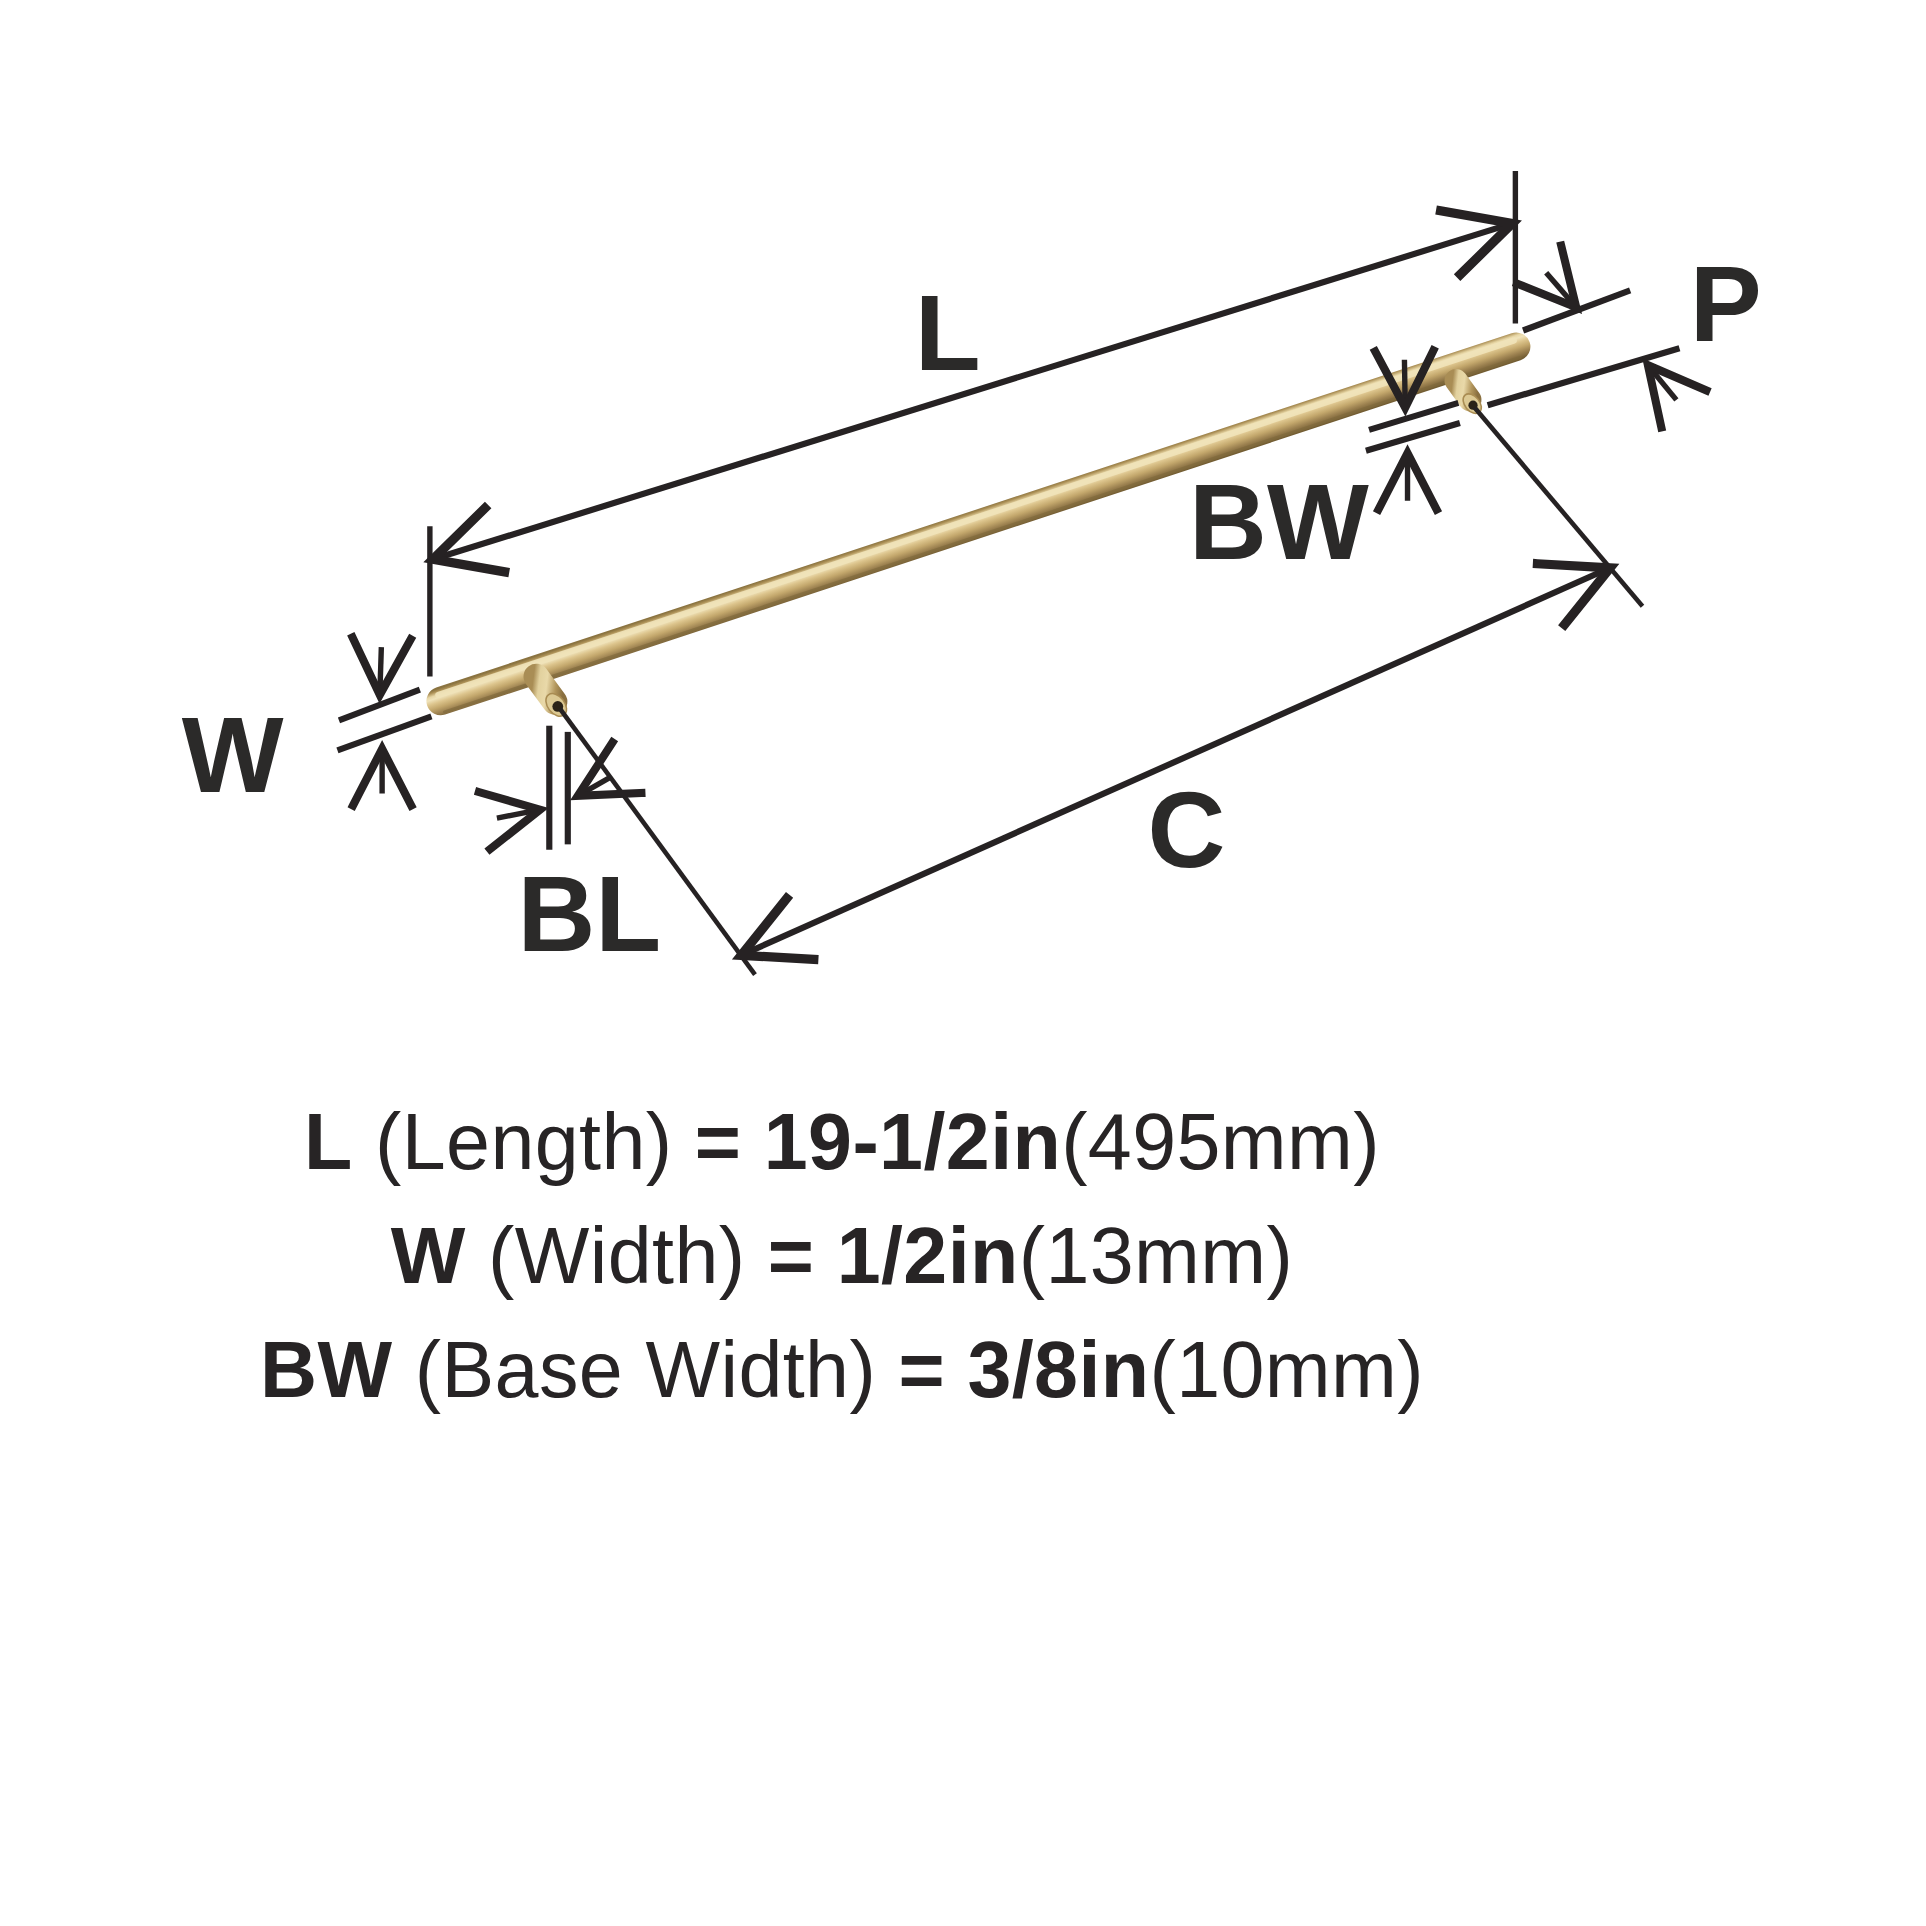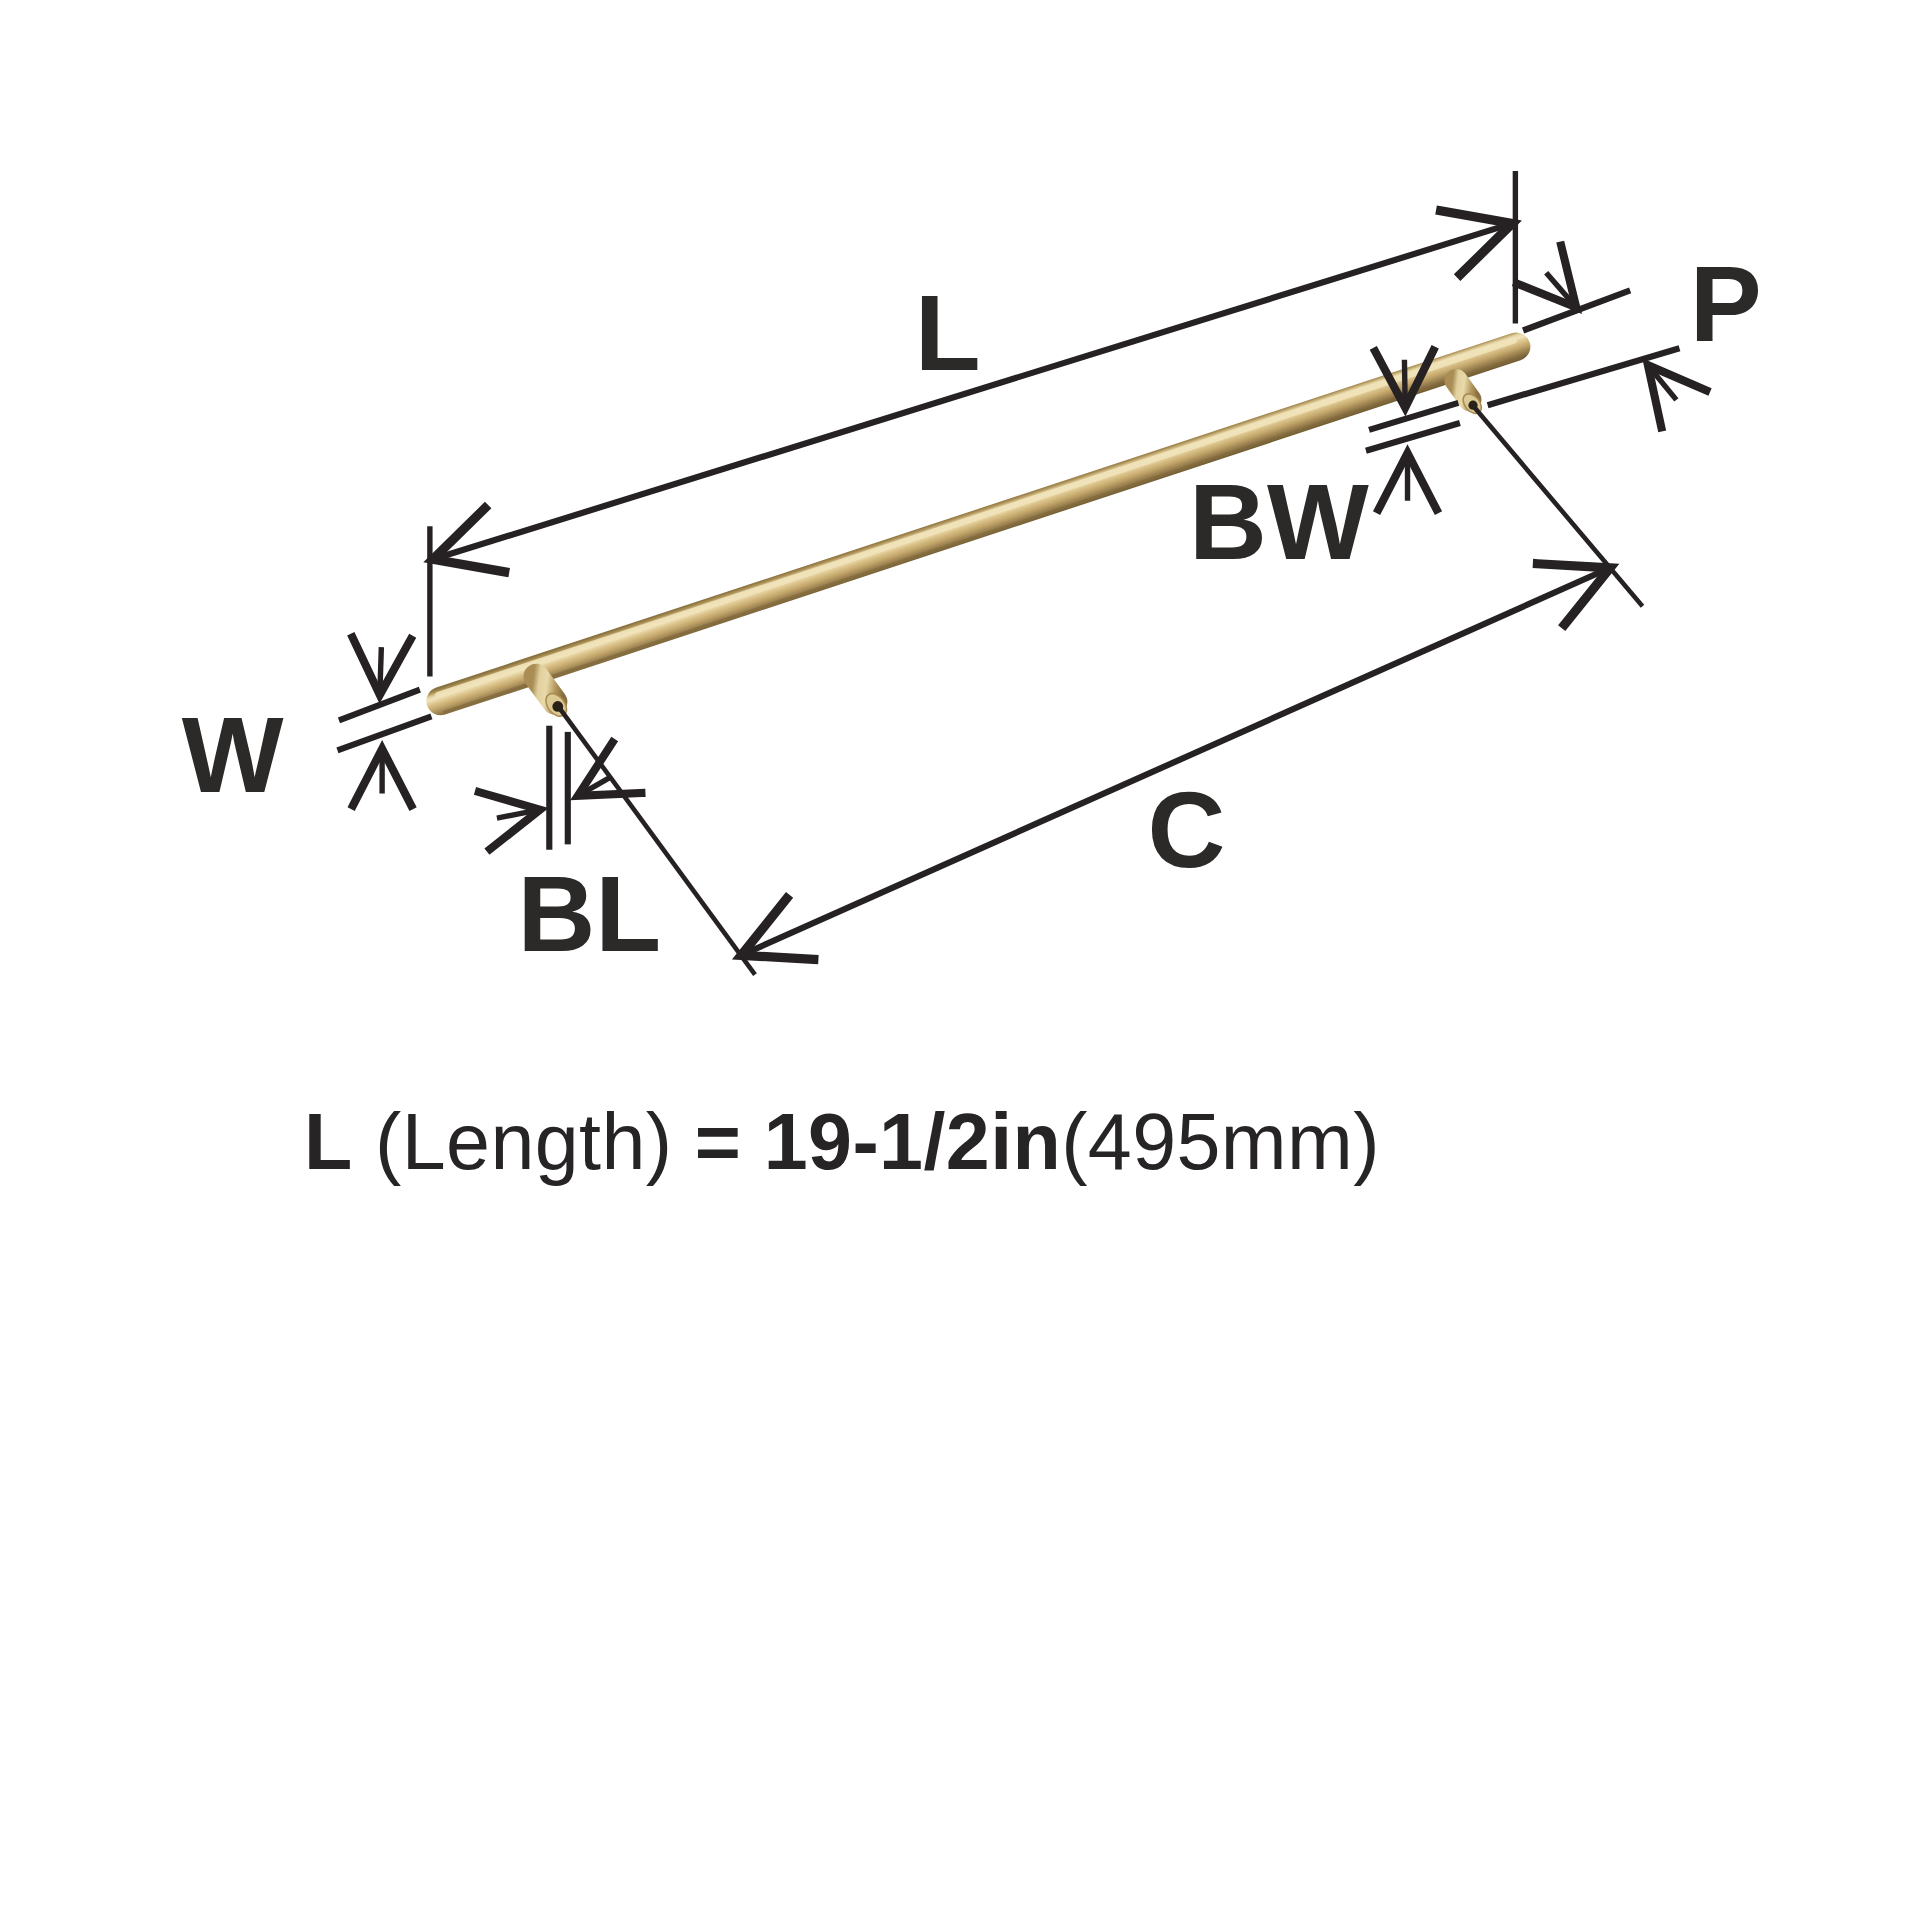--- a/index.html
+++ b/index.html
@@ -123,16 +123,18 @@
       <line x1="1777" y1="558" x2="1893" y2="523" stroke-width="8"></line>
       <line x1="1773" y1="585" x2="1895" y2="549" stroke-width="8"></line>
       <line x1="1823" y1="467" x2="1824" y2="529" stroke-width="7" marker-end="url(#arr)"></line>
       <line x1="1827" y1="650" x2="1827" y2="588" stroke-width="7" marker-end="url(#arr)"></line>
       <text class="dimlabel" x="1660" y="725" stroke="none">BW</text>
     </g>
   </svg>
 
   <div class="specs">
     <div class="spec-line"><span class="b">L</span><span class="r"> (Length) </span><span class="b">= 19-1/2in</span><span class="r">(495mm)</span></div>
+    <div class="spec-line"><span class="b">W</span><span class="r"> (Width) </span><span class="b">= 1/2in</span><span class="r">(13mm)</span></div>
+    <div class="spec-line"><span class="b">BW</span><span class="r"> (Base Width) </span><span class="b">= 3/8in</span><span class="r">(10mm)</span></div>
   </div>
 
 </div>
 
 
 </body></html>

